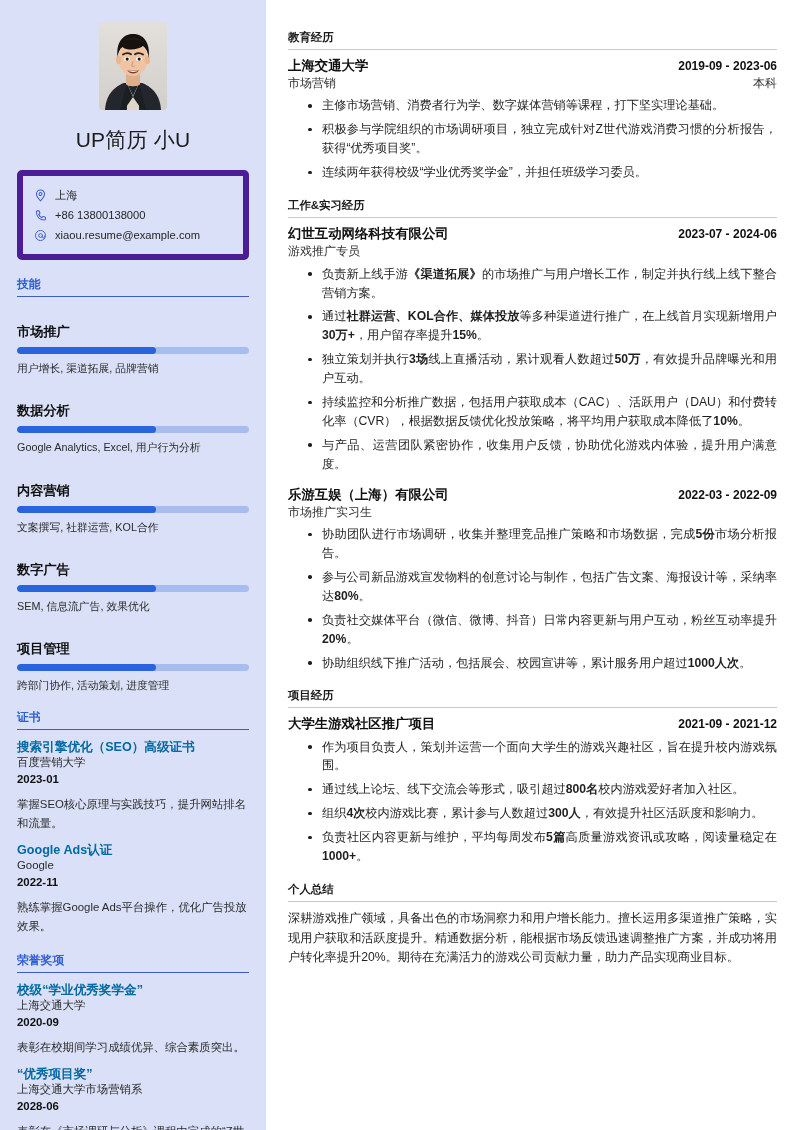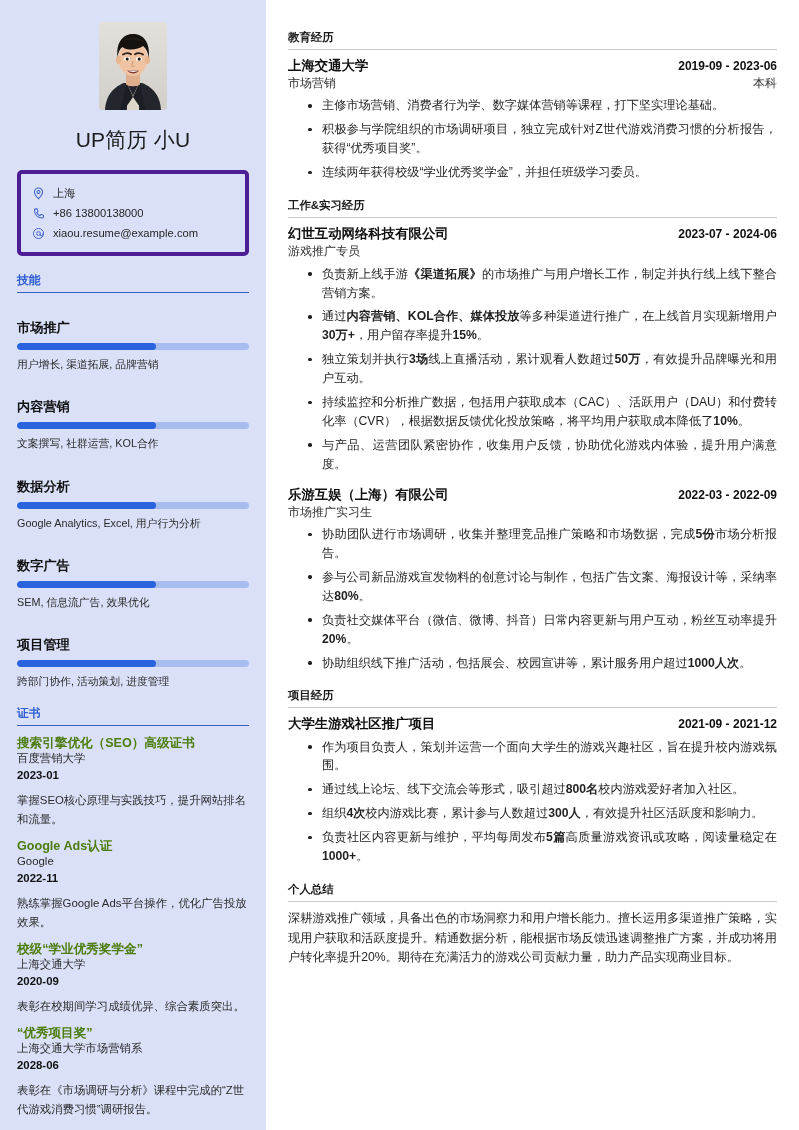--- a/index.html
+++ b/index.html
@@ -45,21 +45,21 @@
     text-align: center;
     font-size: 21px;
     font-weight: 400;
     color: #1b1b1b;
     margin-top: 16px;
     letter-spacing: 0.2px;
   }
 
   .contact-box {
     margin-top: 16px;
-    border: 4px solid #4c1d95;
+    border: 6px solid #4c1d95;
     border-radius: 5px;
     padding: 9px 11px 9px 11px;
     background: transparent;
   }
   .contact-row {
     display: flex;
     align-items: center;
     gap: 8px;
     font-size: 11.2px;
     color: #262626;
@@ -105,21 +105,21 @@
     font-size: 10.8px;
     color: #2b2b2b;
     margin-top: 7px;
     line-height: 1.4;
   }
 
   .entry { margin-top: 9px; }
   .entry-title {
     font-size: 12.6px;
     font-weight: bold;
-    color: #4d7c0f;
+    color: #0369a1;
     line-height: 1.3;
   }
   .entry-org {
     font-size: 11.4px;
     color: #2b2b2b;
     line-height: 1.4;
     margin-top: 0;
   }
   .entry-date {
     font-size: 11.4px;
@@ -309,32 +309,32 @@
     <div class="side-section-title">技能</div>
     <div id="skills-list">
         <div class="skill">
           <div class="skill-name">市场推广</div>
           <div class="bar-track">
             <div class="bar-fill" style="width: 60%;"></div>
           </div>
           <div class="skill-detail">用户增长, 渠道拓展, 品牌营销</div>
         </div>
         <div class="skill">
+          <div class="skill-name">数据分析</div>
+          <div class="bar-track">
+            <div class="bar-fill" style="width: 60%;"></div>
+          </div>
+          <div class="skill-detail">Google Analytics, Excel, 用户行为分析</div>
+        </div>
+        <div class="skill">
           <div class="skill-name">内容营销</div>
           <div class="bar-track">
             <div class="bar-fill" style="width: 60%;"></div>
           </div>
           <div class="skill-detail">文案撰写, 社群运营, KOL合作</div>
-        </div>
-        <div class="skill">
-          <div class="skill-name">数据分析</div>
-          <div class="bar-track">
-            <div class="bar-fill" style="width: 60%;"></div>
-          </div>
-          <div class="skill-detail">Google Analytics, Excel, 用户行为分析</div>
         </div>
         <div class="skill">
           <div class="skill-name">数字广告</div>
           <div class="bar-track">
             <div class="bar-fill" style="width: 60%;"></div>
           </div>
           <div class="skill-detail">SEM, 信息流广告, 效果优化</div>
         </div>
         <div class="skill">
           <div class="skill-name">项目管理</div>
@@ -354,20 +354,21 @@
           <div class="entry-desc">掌握SEO核心原理与实践技巧，提升网站排名和流量。</div>
         </div>
         <div class="entry">
           <div class="entry-title">Google Ads认证</div>
           <div class="entry-org">Google</div>
           <div class="entry-date">2022-11</div>
           <div class="entry-desc">熟练掌握Google Ads平台操作，优化广告投放效果。</div>
         </div>
       </div>
 
+    <div class="side-section-title">荣誉奖项</div>
     <div id="awards-list">
         <div class="entry">
           <div class="entry-title">校级“学业优秀奖学金”</div>
           <div class="entry-org">上海交通大学</div>
           <div class="entry-date">2020-09</div>
           <div class="entry-desc">表彰在校期间学习成绩优异、综合素质突出。</div>
         </div>
         <div class="entry">
           <div class="entry-title">“优秀项目奖”</div>
           <div class="entry-org">上海交通大学市场营销系</div>
@@ -407,21 +408,21 @@
           <div class="job-block">
             <div class="job-head">
               <div class="job-title">幻世互动网络科技有限公司</div>
               <div class="job-date">2023-07 - 2024-06</div>
             </div>
             <div class="job-sub">
               <div class="job-role">游戏推广专员</div>
             </div>
             <ul class="bullets">
               <li>负责新上线手游<b>《渠道拓展》</b>的市场推广与用户增长工作，制定并执行线上线下整合营销方案。</li>
-              <li>通过<b>内容营销、KOL合作、媒体投放</b>等多种渠道进行推广，在上线首月实现新增用户<b>30万+</b>，用户留存率提升<b>15%</b>。</li>
+              <li>通过<b>社群运营、KOL合作、媒体投放</b>等多种渠道进行推广，在上线首月实现新增用户<b>30万+</b>，用户留存率提升<b>15%</b>。</li>
               <li>独立策划并执行<b>3场</b>线上直播活动，累计观看人数超过<b>50万</b>，有效提升品牌曝光和用户互动。</li>
               <li>持续监控和分析推广数据，包括用户获取成本（CAC）、活跃用户（DAU）和付费转化率（CVR），根据数据反馈优化投放策略，将平均用户获取成本降低了<b>10%</b>。</li>
               <li>与产品、运营团队紧密协作，收集用户反馈，协助优化游戏内体验，提升用户满意度。</li>
             </ul>
           </div>
           <div class="job-block">
             <div class="job-head">
               <div class="job-title">乐游互娱（上海）有限公司</div>
               <div class="job-date">2022-03 - 2022-09</div>
             </div>

